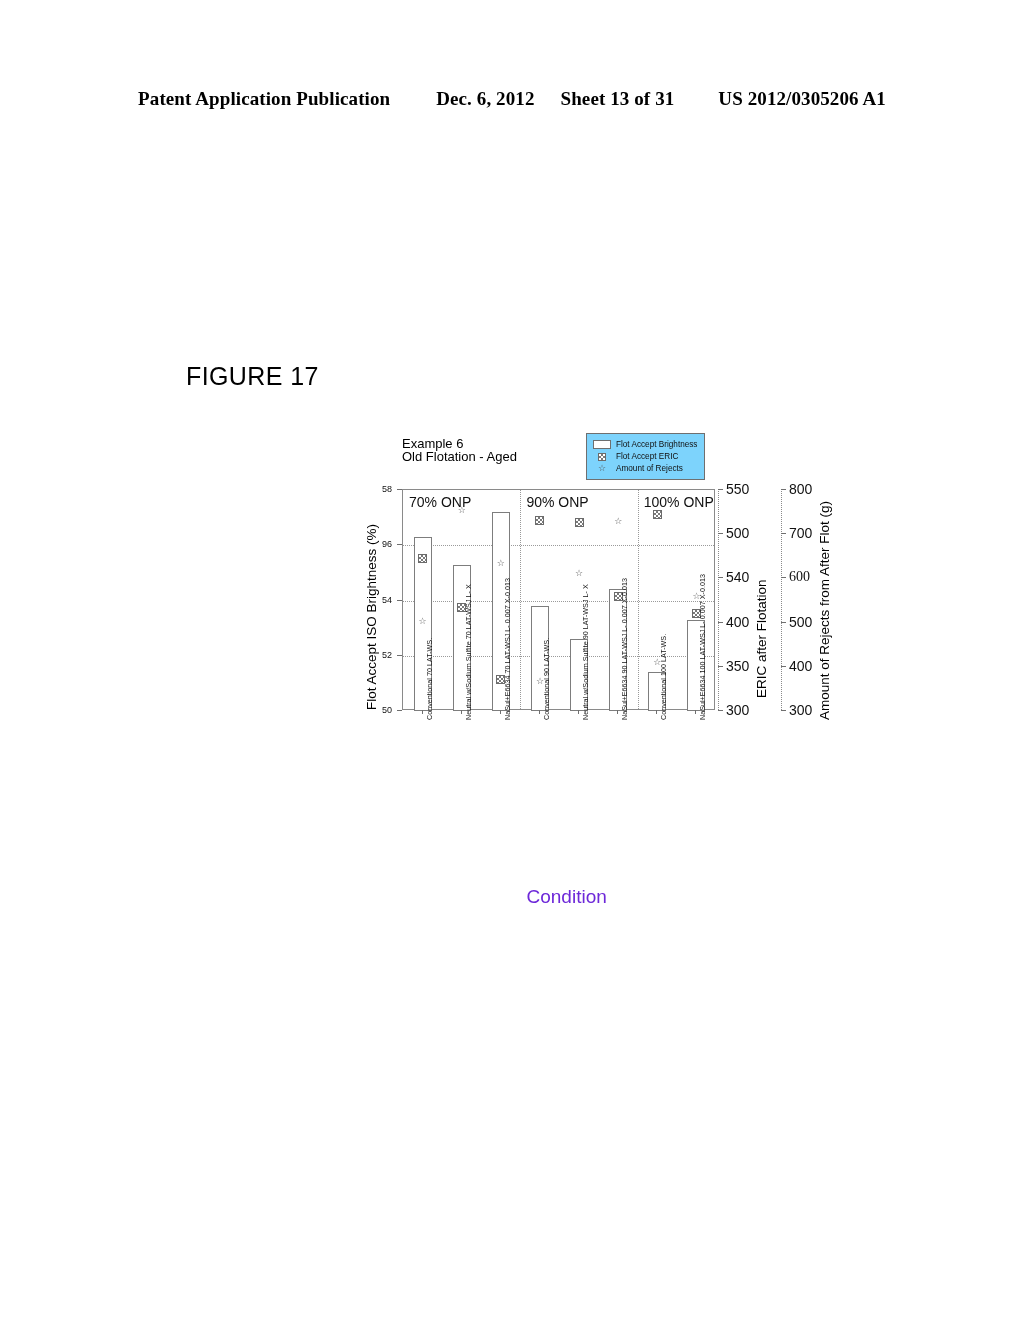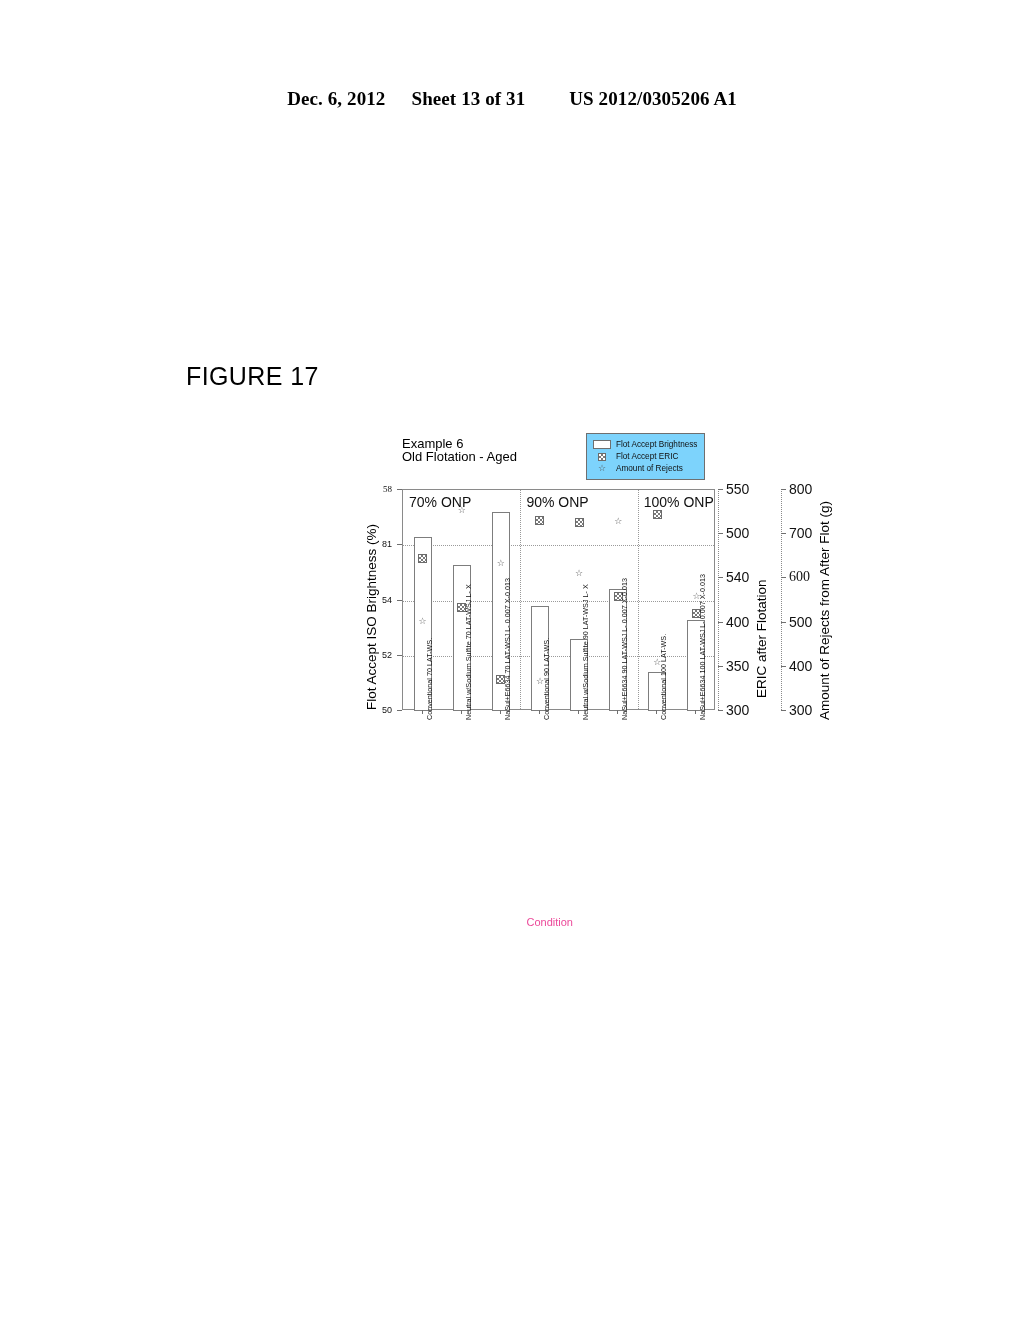--- a/index.html
+++ b/index.html
@@ -92,21 +92,21 @@
   
   .spine{position:absolute;width:0;border-left:1px dotted #8a8a8a;}
 
   
   .xcat{
     position:absolute;font-size:7.2px;color:#111;white-space:nowrap;
     transform-origin:0 0;transform:rotate(-90deg);
   }
 
   .xaxis-title{
-    position:absolute;font-size:11px;color:#ec4899;white-space:nowrap;margin-top:30px;
+    position:absolute;font-size:19px;color:#6d28d9;white-space:nowrap;
   }
 
   
   .chart-title{
     position:absolute;left:50px;top:8px;font-size:13px;line-height:12.5px;color:#000;
   }
 
   
   .legend{
     position:absolute;left:234px;top:3px;
@@ -125,20 +125,21 @@
   }
   .key-star{font-size:9px;line-height:9px;color:#555;}
   .legend-text{font-size:8.2px;color:#111;margin-left:4px;white-space:nowrap;}
 </style>
 </head>
 <body>
 
 <div class="page">
 
   <div class="pat-header">
+    <span class="hs1">Patent Application Publication</span>
     <span class="hs2">Dec. 6, 2012</span>
     <span class="hs3">Sheet 13 of 31</span>
     <span>US 2012/0305206 A1</span>
   </div>
 
   <div class="fig-label">FIGURE 17</div>
 
   <div class="chart">
 
     <div class="chart-title">
@@ -219,23 +220,23 @@
         <div class="tick tk-bottom" style="left: 265.188px; top: 280px;"></div>
         <div class="tick tk-bottom" style="left: 304.312px; top: 280px;"></div>
         <div class="tick tk-bottom" style="left: 343.438px; top: 280px;"></div>
         <div class="tick tk-left" style="left: 45px; top: 280px;"></div>
         <div class="ylab" style="left: 14px; top: 280px; width: 26px;">50</div>
         <div class="tick tk-left" style="left: 45px; top: 224.75px;"></div>
         <div class="ylab" style="left: 14px; top: 224.75px; width: 26px;">52</div>
         <div class="tick tk-left" style="left: 45px; top: 169.5px;"></div>
         <div class="ylab" style="left: 14px; top: 169.5px; width: 26px;">54</div>
         <div class="tick tk-left" style="left: 45px; top: 114.25px;"></div>
-        <div class="ylab" style="left: 14px; top: 114.25px; width: 26px;">81</div>
+        <div class="ylab" style="left: 14px; top: 114.25px; width: 26px;">96</div>
         <div class="tick tk-left" style="left: 45px; top: 59px;"></div>
-        <div class="ylab" style="left: 14px; top: 59px; width: 26px; font-family: Liberation Serif, serif;">58</div>
+        <div class="ylab" style="left: 14px; top: 59px; width: 26px;">58</div>
         <div class="spine" style="left: 366px; top: 59px; height: 221px;"></div>
         <div class="tick tk-right" style="left: 366px; top: 280px;"></div>
         <div class="ylab-r" style="left: 374px; top: 280px;">300</div>
         <div class="tick tk-right" style="left: 366px; top: 235.8px;"></div>
         <div class="ylab-r" style="left: 374px; top: 235.8px;">350</div>
         <div class="tick tk-right" style="left: 366px; top: 191.6px;"></div>
         <div class="ylab-r" style="left: 374px; top: 191.6px;">400</div>
         <div class="tick tk-right" style="left: 366px; top: 147.4px;"></div>
         <div class="ylab-r" style="left: 374px; top: 147.4px;">540</div>
         <div class="tick tk-right" style="left: 366px; top: 103.2px;"></div>

